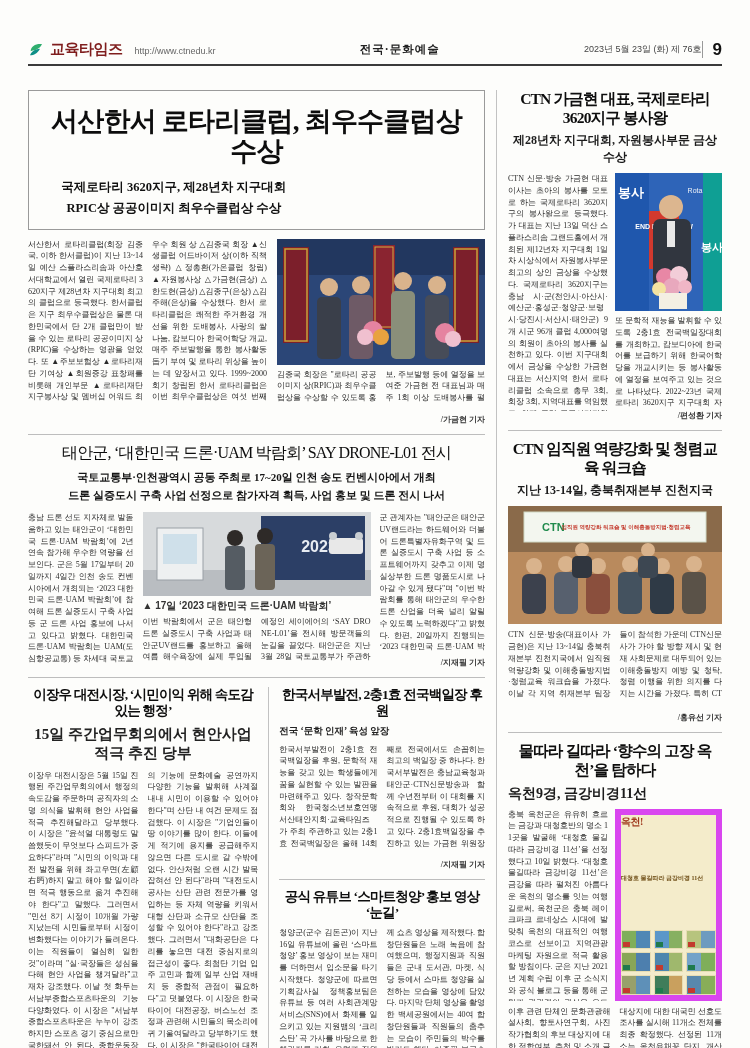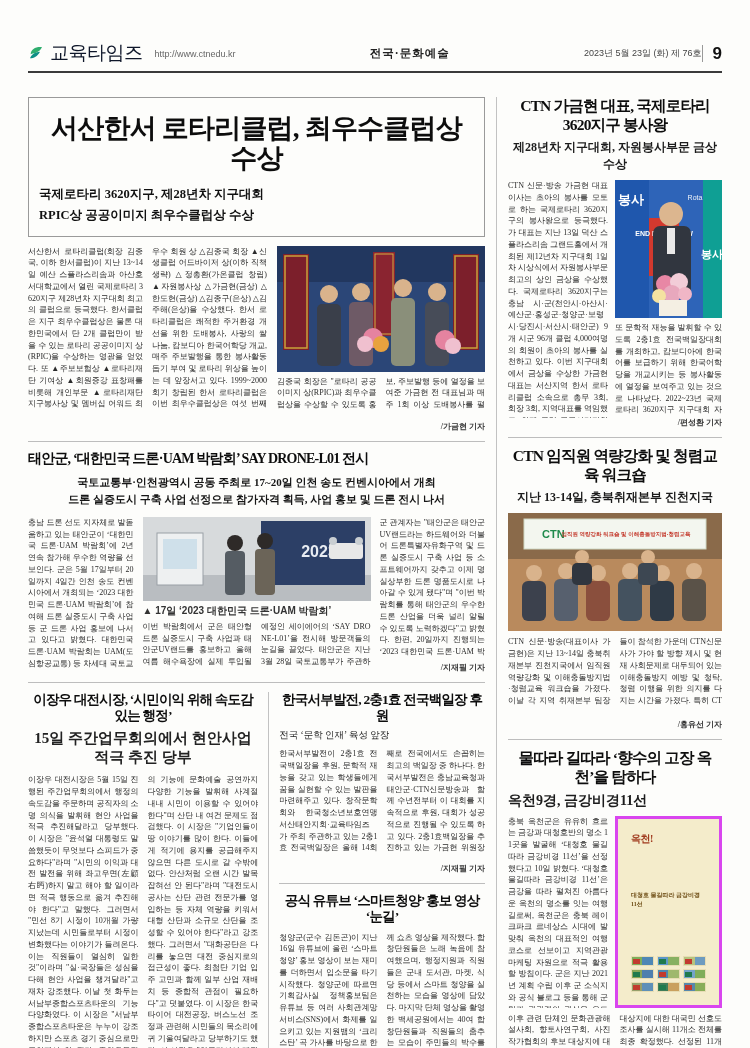--- a/index.html
+++ b/index.html
@@ -6,80 +6,80 @@
   html,body { background:#e9e7e2; }
   .page {
     position:relative; width:750px; height:1048px; margin:0 auto;
     background:#fdfdfb; padding:0 28px;
     font-family:"Liberation Serif","DejaVu Serif",serif; color:#222;
     overflow:hidden;
   }
   
   .masthead { margin-top:40px; display:flex; align-items:center; }
   .brand { display:flex; align-items:center; gap:6px; }
-  .brand-name { font-family:"Liberation Sans","DejaVu Sans",sans-serif; font-weight:normal; font-size:19px; color:#0f172a; letter-spacing:-0.5px; }
+  .brand-name { font-family:"Liberation Sans","DejaVu Sans",sans-serif; font-weight:bold; font-size:15px; color:#7f1d1d; letter-spacing:-0.5px; }
   .brand-url { font-family:"Liberation Sans",sans-serif; font-size:9px; color:#666; margin-left:6px; margin-top:2px; }
   .mast-section { flex:1; text-align:center; font-size:11.5px; font-weight:bold; color:#222; letter-spacing:1px; }
   .mast-issue { display:flex; align-items:center; gap:0; font-family:"Liberation Sans",sans-serif; font-size:9px; color:#444; }
   .mast-pageno { font-size:17px; font-weight:bold; color:#111; border-left:1px solid #999; padding-left:10px; line-height:1; }
   .head-rule { border-top:2.5px solid #3b3b3b; margin-top:5px; }
   
   .content { display:flex; margin-top:24px; }
   .left-zone { width:468px; padding-right:11px; }
   .right-zone { width:226px; padding-left:11px; border-left:1px solid #c2c2c2; }
   .hdiv { border-top:1px solid #bdbdbd; margin:9px 0; }
   .byline { text-align:right; font-size:8px; font-weight:bold; color:#333; margin-top:3px; }
   
   .body-txt { font-size:8px; line-height:1.47; text-align:justify; word-break:break-all; color:#2a2a2a; overflow:hidden; }
   .cols2 { column-count:2; column-gap:9px; }
   h1,h2,h3 { color:#0d0d0d; letter-spacing:-0.8px; }
   
   .title-box { border:1px solid #9a9a9a; padding:16px 10px 10px; }
   .title-box h1 { font-size:27px; font-weight:800; text-align:center; line-height:1.1; }
-  .main-subs { margin-top:11px; font-size:12.5px; font-weight:bold; line-height:1.65; color:#111; width:62%; }
+  .main-subs { margin-top:11px; text-align:center; font-size:12.5px; font-weight:bold; line-height:1.65; color:#111; width:62%; }
   .main-body { display:flex; gap:10px; margin-top:9px; }
   .mb-left { width:246px; }
   .mb-left .body-txt { height:170px; }
   .mb-right { width:208px; }
   .mb-right .body-txt { height:42px; margin-top:4px; }
   .photo-frame { display:block; background:#ccc; }
   
-  .art-drone h2 { font-size:14px; font-weight:700; text-align:left; line-height:1.15; }
+  .art-drone h2 { font-size:16px; font-weight:400; text-align:center; line-height:1.15; }
   .drone-subs { margin:7px 0 8px; text-align:center; font-size:11px; font-weight:bold; line-height:1.6; color:#161616; }
   .drone-body { display:flex; gap:9px; }
   .drone-col { width:110px; }
   .drone-col .body-txt { height:152px; }
   .drone-mid { width:228px; }
   .drone-cap { font-size:10px; font-weight:bold; color:#333; margin:3px 0 3px; font-family:"Liberation Sans",sans-serif; }
   .drone-mid .body-txt { height:52px; }
   
   .bottom-row { display:flex; }
   .art-daejeon { width:246px; padding-right:10px; }
   .art-daejeon h3 { font-size:13.5px; font-weight:800; text-align:center; line-height:1.2; }
   .small-sub { text-align:center; font-size:15px; font-weight:bold; color:#222; margin:5px 0 7px; }
   .art-daejeon .body-txt { height:292px; }
   .mid-zone { width:222px; border-left:1px solid #c2c2c2; padding-left:10px; }
   .mid-zone h3 { font-size:13.5px; font-weight:800; text-align:center; line-height:1.2; }
-  .baek-sub { font-size:9.5px; font-weight:normal; color:#222; margin:5px 0 6px; }
+  .baek-sub { font-size:9.5px; font-weight:bold; color:#222; margin:5px 0 6px; }
   .art-baek .body-txt { height:112px; }
   .art-cheong .body-txt { height:150px; margin-top:6px; }
   
   .rz h2 { font-size:15.5px; font-weight:800; text-align:center; line-height:1.2; }
   .rz-sub { text-align:center; font-size:12px; font-weight:bold; color:#1c1c1c; margin:5px 0 7px; }
   .bongsa-row { display:flex; gap:7px; }
   .bongsa-c1 { width:100px; }
   .bongsa-c1 .body-txt { height:238px; }
   .bongsa-c2 { width:107px; }
   .bongsa-c2 .body-txt { height:92px; margin-top:4px; }
   .art-workshop .body-txt { height:80px; margin-top:5px; }
   .ok-sub { font-size:14px; font-weight:bold; color:#1c1c1c; margin:5px 0 6px; }
   .ok-row { display:flex; gap:7px; }
   .ok-c1 { width:100px; }
   .ok-c1 .body-txt { height:192px; }
-  .ok-poster { width:107px; height:192px; background:#f4eccb; border:3px solid #d946ef; padding:13px; display:flex; flex-direction:column;gap:44px; }
+  .ok-poster { width:107px; height:192px; background:#f4eccb; border:6px solid #d946ef; padding:0; display:flex; flex-direction:column;gap:44px; }
   .ok-poster-t1 { font-size:10px; font-weight:800; color:#a03a1e; letter-spacing:-0.5px; }
   .ok-poster-t2 { font-size:6px; font-weight:bold; color:#6b4a12; margin:1px 0 3px; }
   .poster-grid { flex:1; display:grid; grid-template-columns:repeat(3,1fr); grid-auto-rows:1fr; gap:3px; }
   .tile { position:relative; background:linear-gradient(90deg,#7fae5a 50%,#4f87b5 50%); border:1px solid #e7ddb4; }
   .tile:nth-child(2){ background:linear-gradient(90deg,#5b97c9 50%,#87b061 50%);}
   .tile:nth-child(3){ background:linear-gradient(90deg,#b7c47e 50%,#6d9bbf 50%);}
   .tile:nth-child(4){ background:linear-gradient(90deg,#88a657 50%,#4d7fae 50%);}
   .tile:nth-child(5){ background:linear-gradient(90deg,#4d86ae 50%,#9fb86d 50%);}
   .tile:nth-child(6){ background:linear-gradient(90deg,#74a3c9 50%,#7fae5a 50%);}
   .tile:nth-child(7){ background:linear-gradient(90deg,#97a06b 50%,#5e90b8 50%);}

